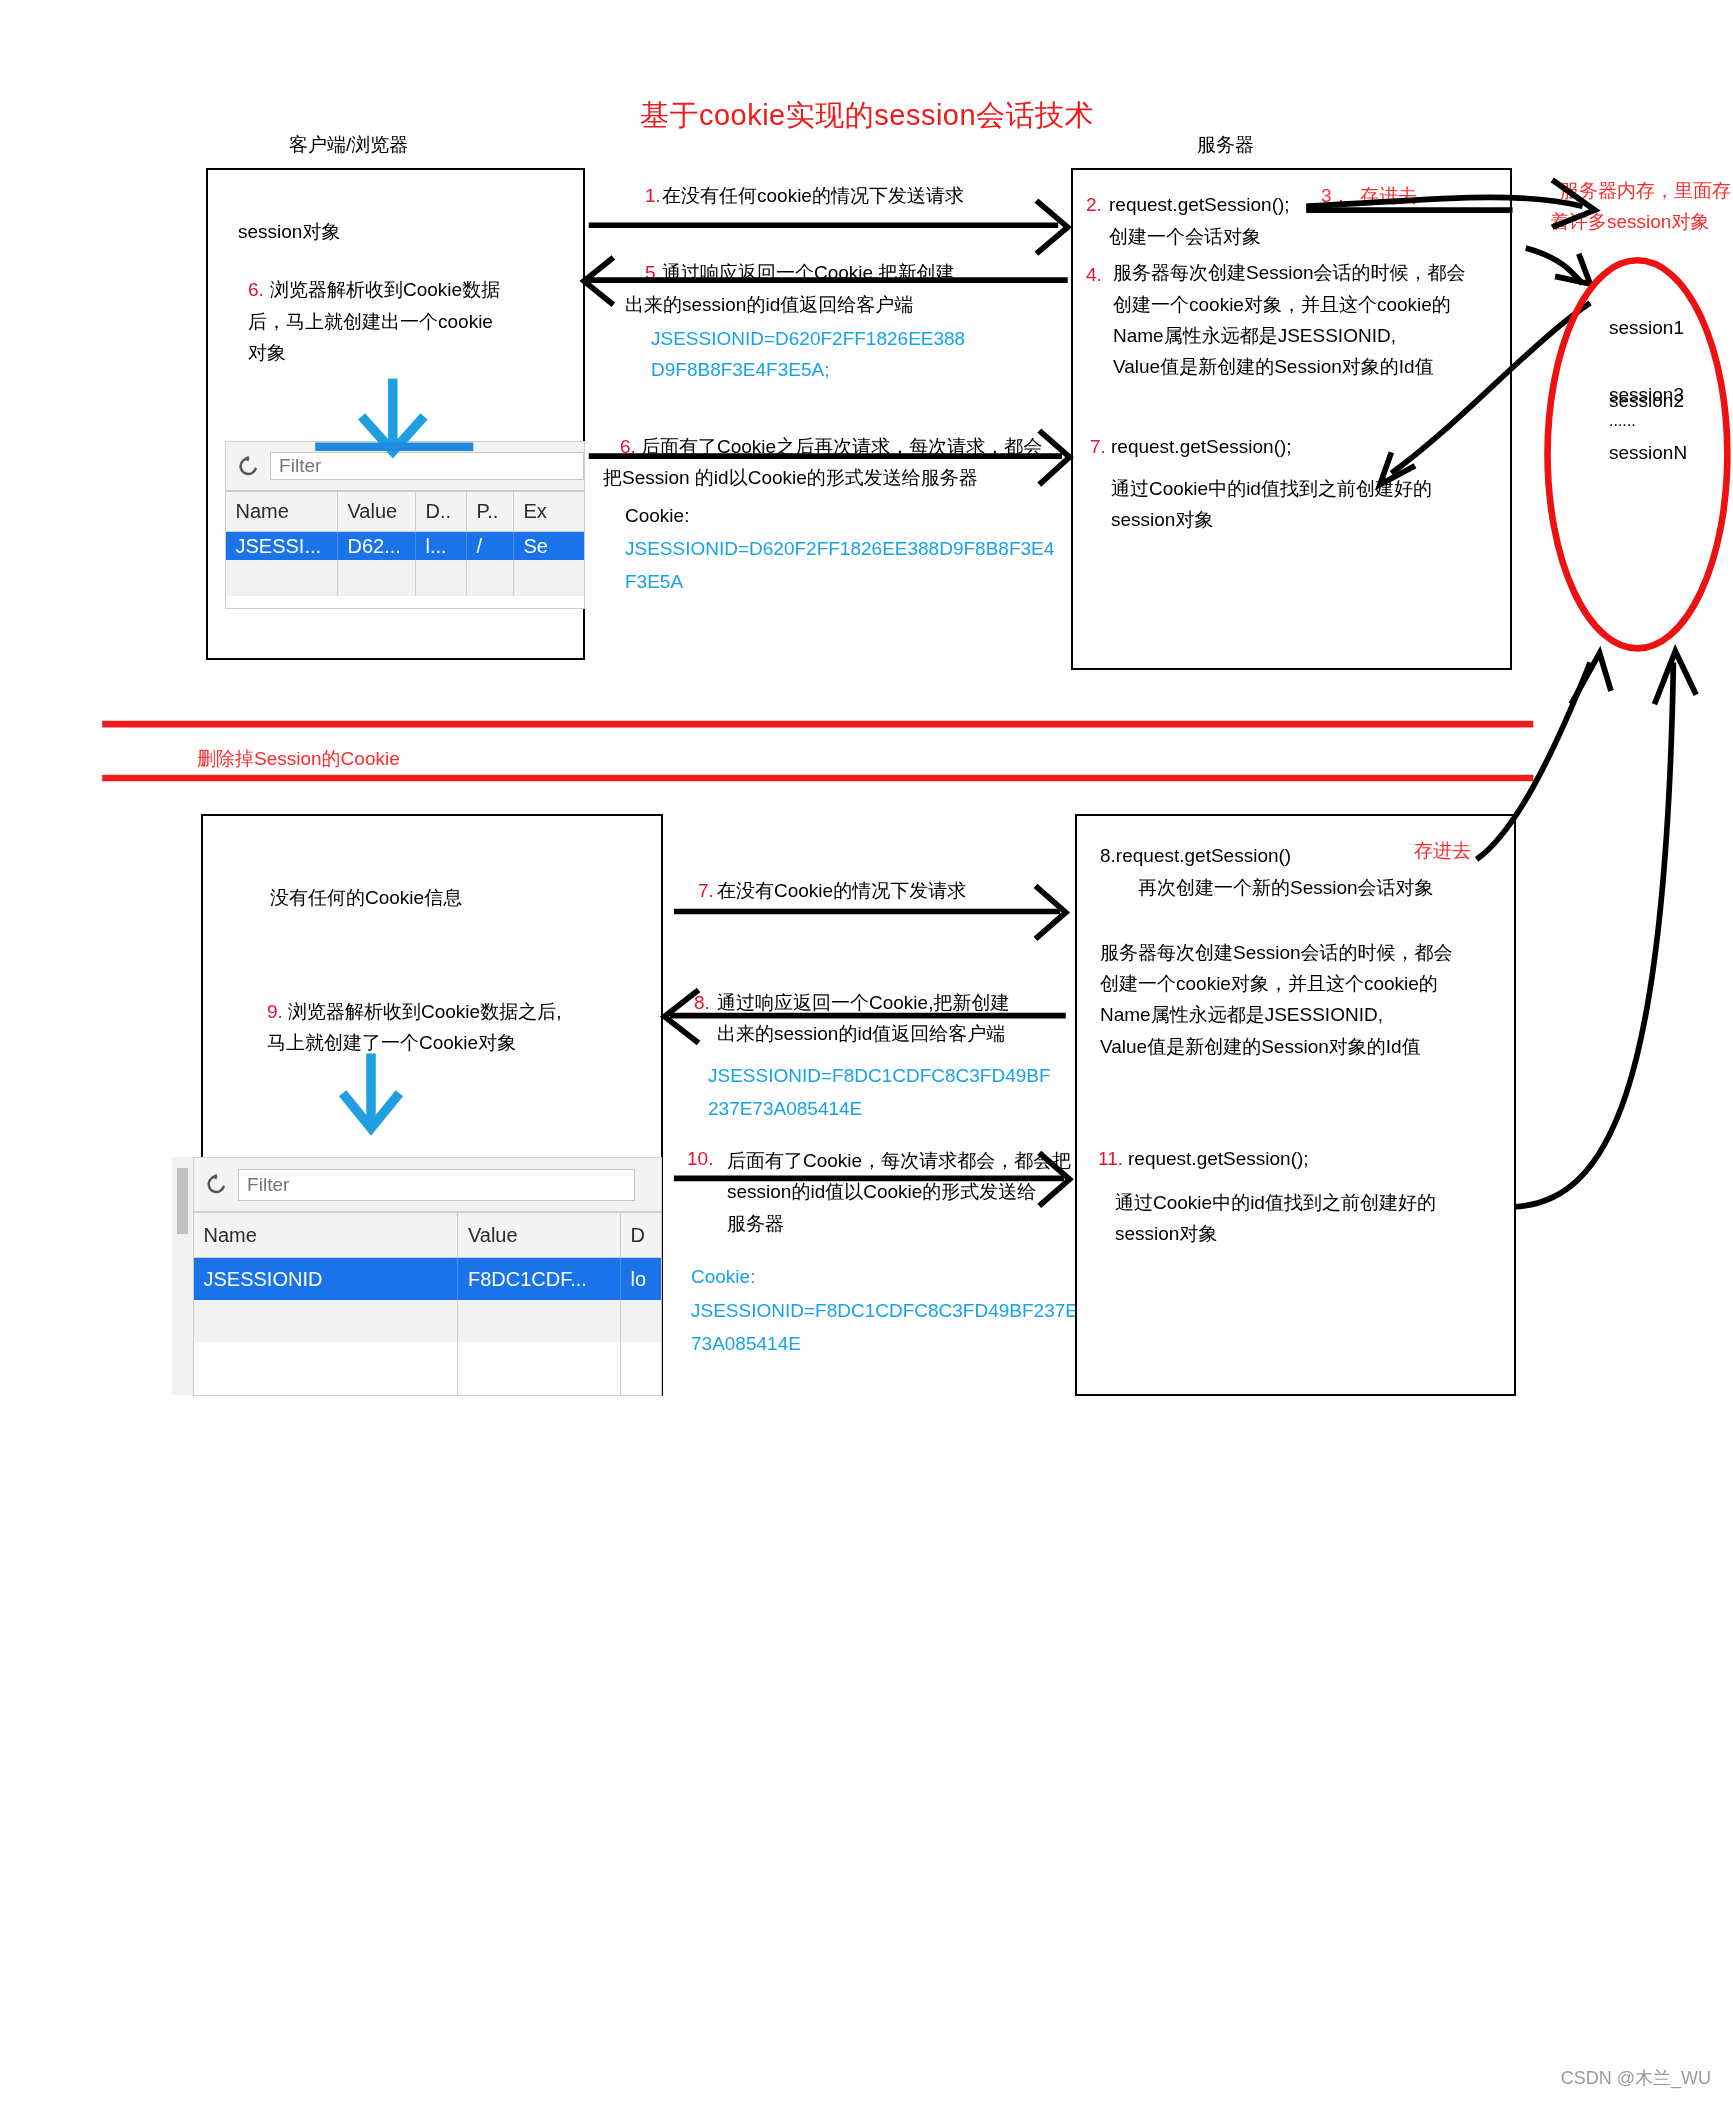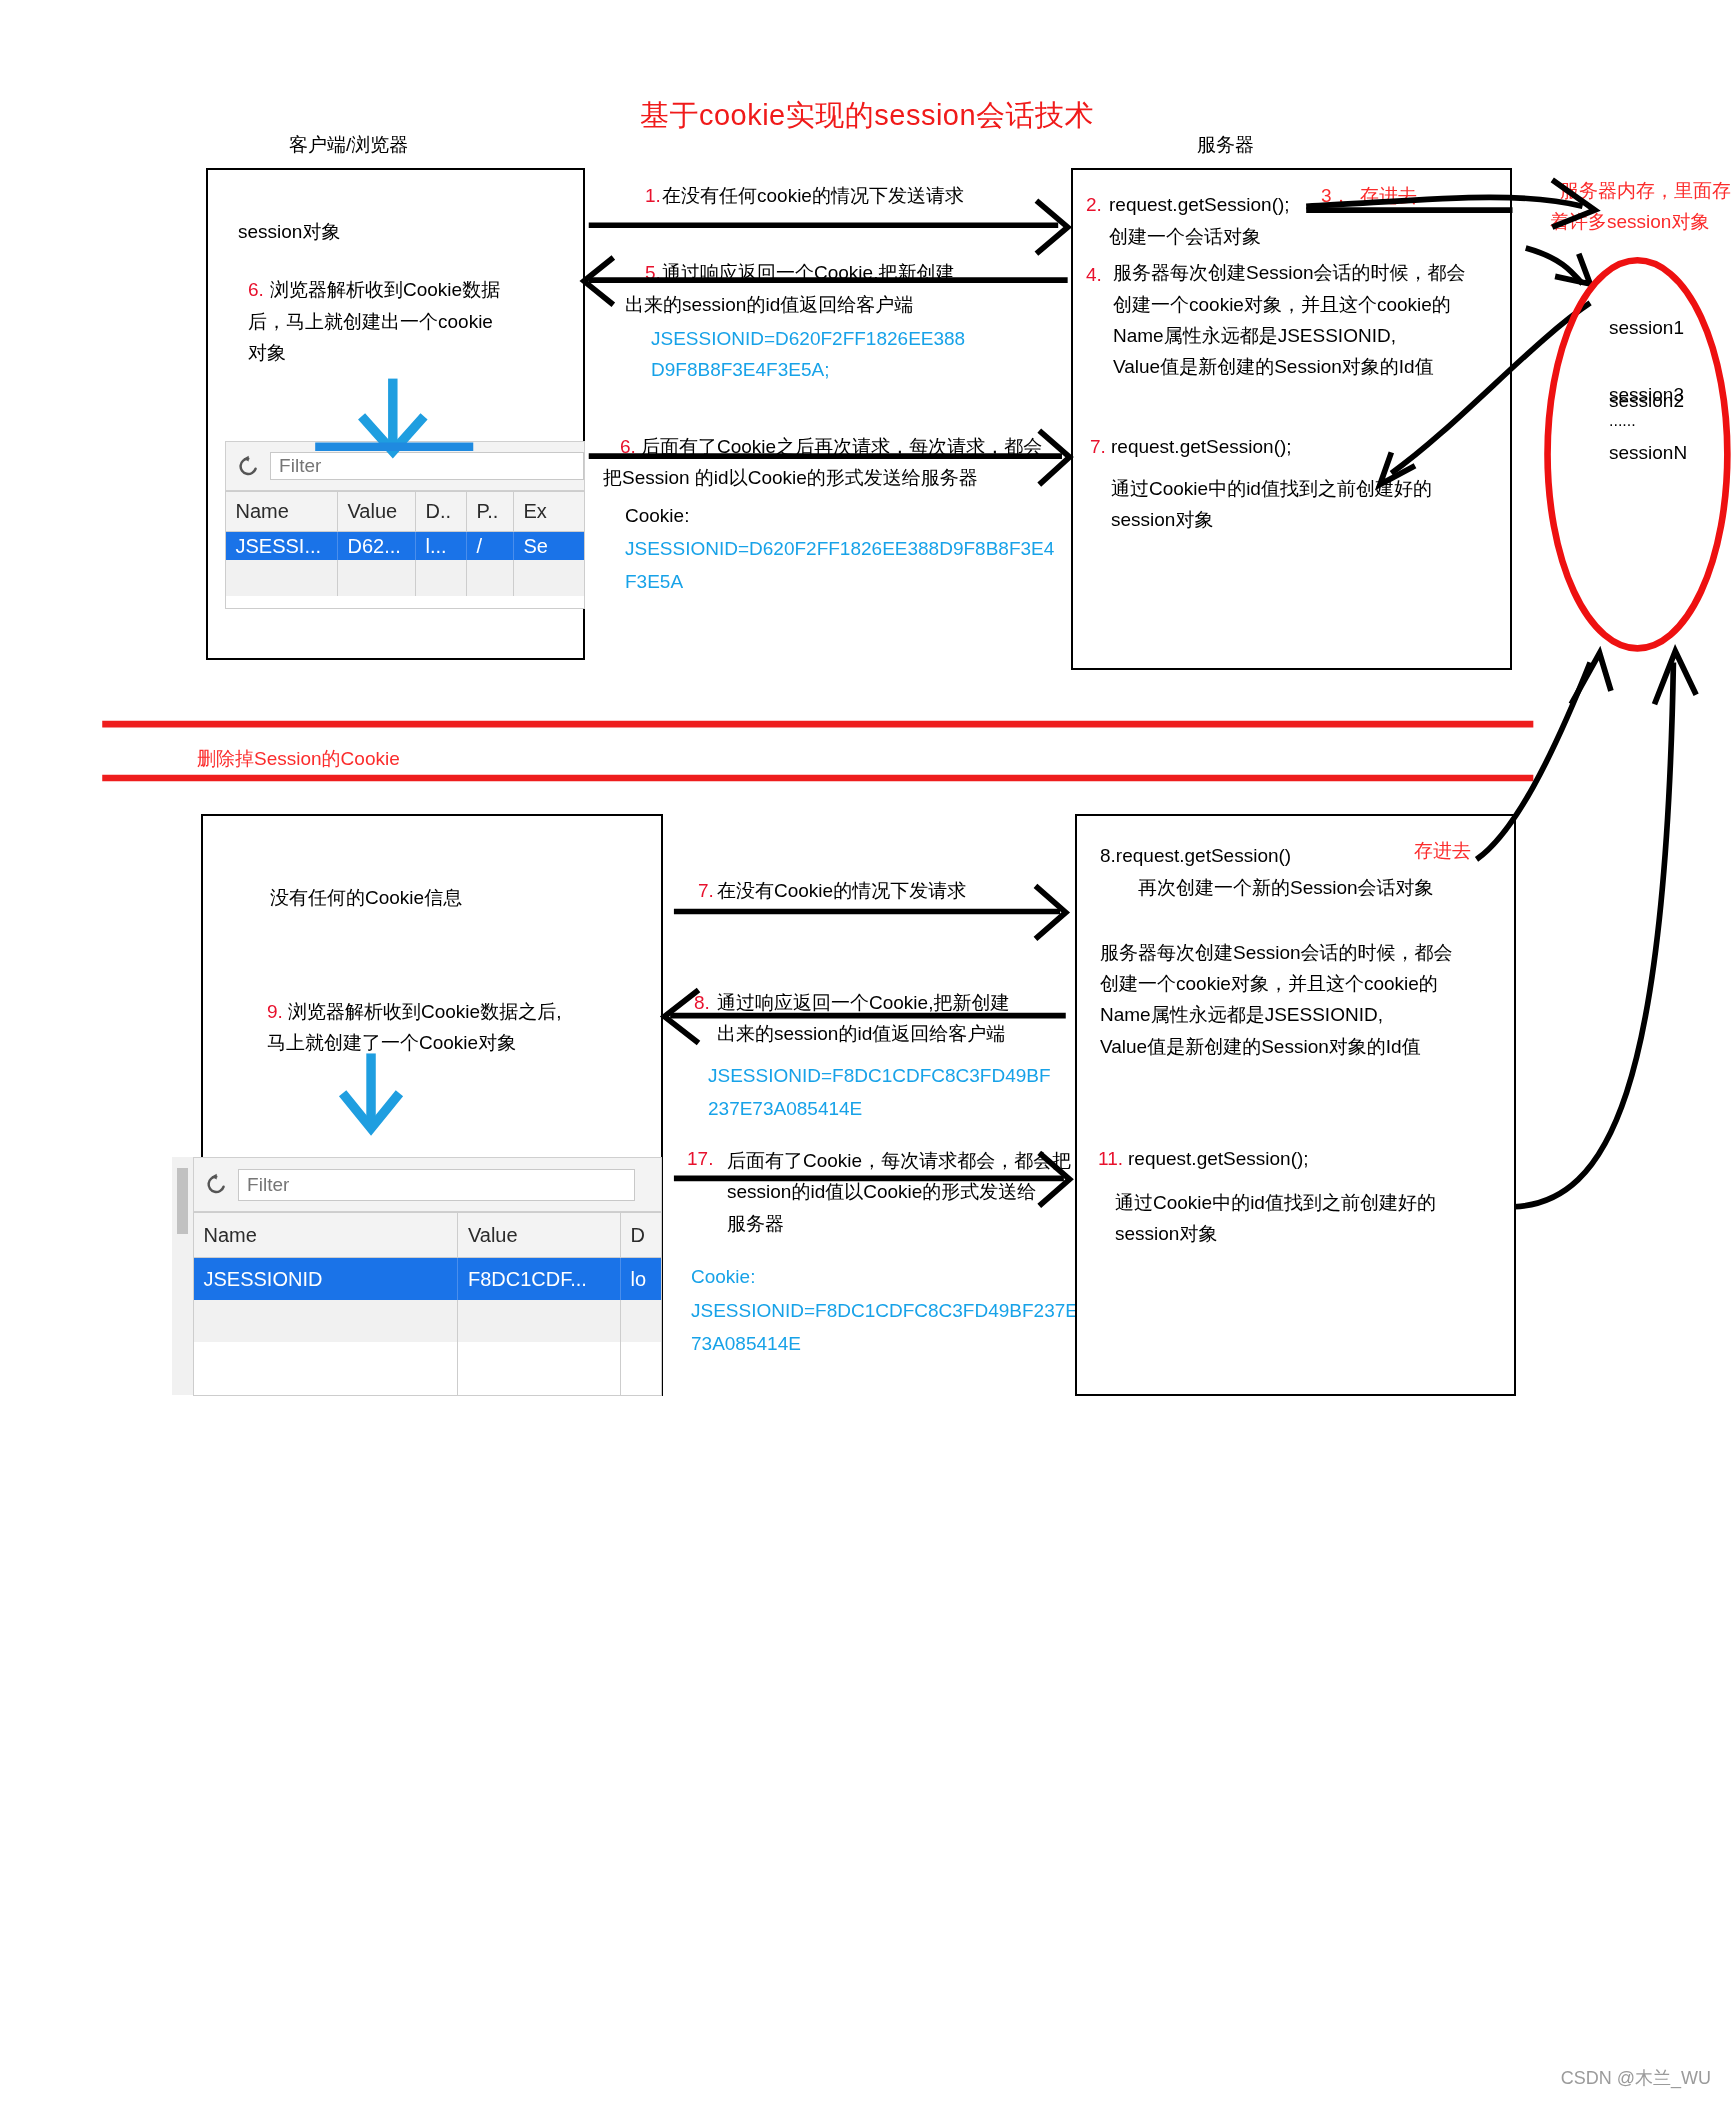--- a/index.html
+++ b/index.html
@@ -218,21 +218,21 @@
 
   <div class="abs nw t red" style="left:698px;top:875px;">7.</div>
   <div class="abs nw t" style="left:717px;top:875px;">在没有Cookie的情况下发请求</div>
 
   <div class="abs nw t red" style="left:694px;top:987px;">8.</div>
   <div class="abs nw t" style="left:717px;top:987px;">通过响应返回一个Cookie,把新创建</div>
   <div class="abs nw t" style="left:717px;top:1018px;">出来的session的id值返回给客户端</div>
   <div class="abs nw t blue" style="left:708px;top:1060px;">JSESSIONID=F8DC1CDFC8C3FD49BF</div>
   <div class="abs nw t blue" style="left:708px;top:1093px;">237E73A085414E</div>
 
-  <div class="abs nw t red" style="left:687px;top:1143px;">17.</div>
+  <div class="abs nw t red" style="left:687px;top:1143px;">10.</div>
   <div class="abs nw t" style="left:727px;top:1145px;">后面有了Cookie，每次请求都会，都会把</div>
   <div class="abs nw t" style="left:727px;top:1176px;">session的id值以Cookie的形式发送给</div>
   <div class="abs nw t" style="left:727px;top:1208px;">服务器</div>
   <div class="abs nw t blue" style="left:691px;top:1261px;">Cookie:</div>
   <div class="abs nw t blue" style="left:691px;top:1295px;">JSESSIONID=F8DC1CDFC8C3FD49BF237E</div>
   <div class="abs nw t blue" style="left:691px;top:1328px;">73A085414E</div>
 
   <div class="abs box" style="left:1075px;top:814px;width:441px;height:582px;"></div>
 
   <div class="abs nw t" style="left:1100px;top:840px;"><span>8.</span><span>request.getSession()</span></div>

